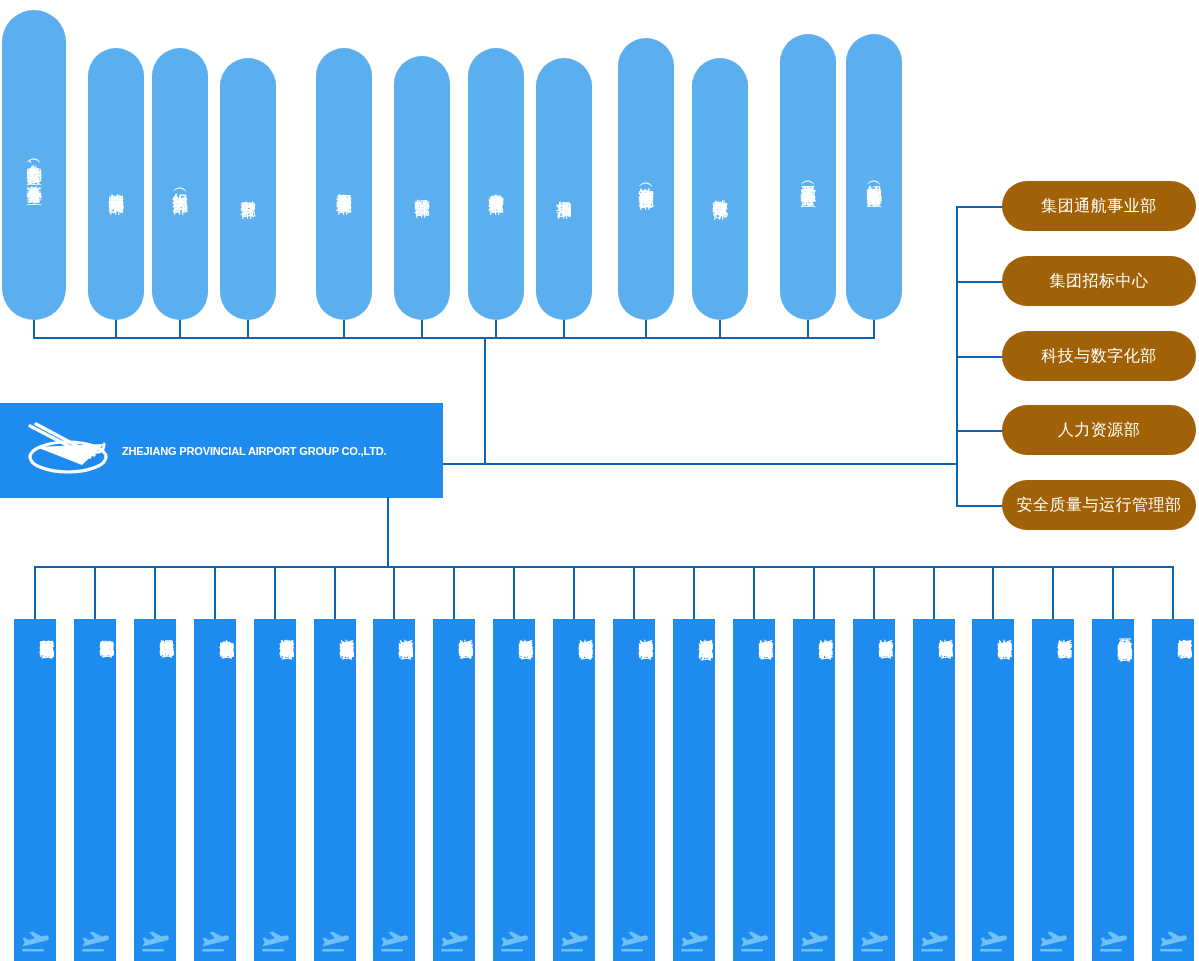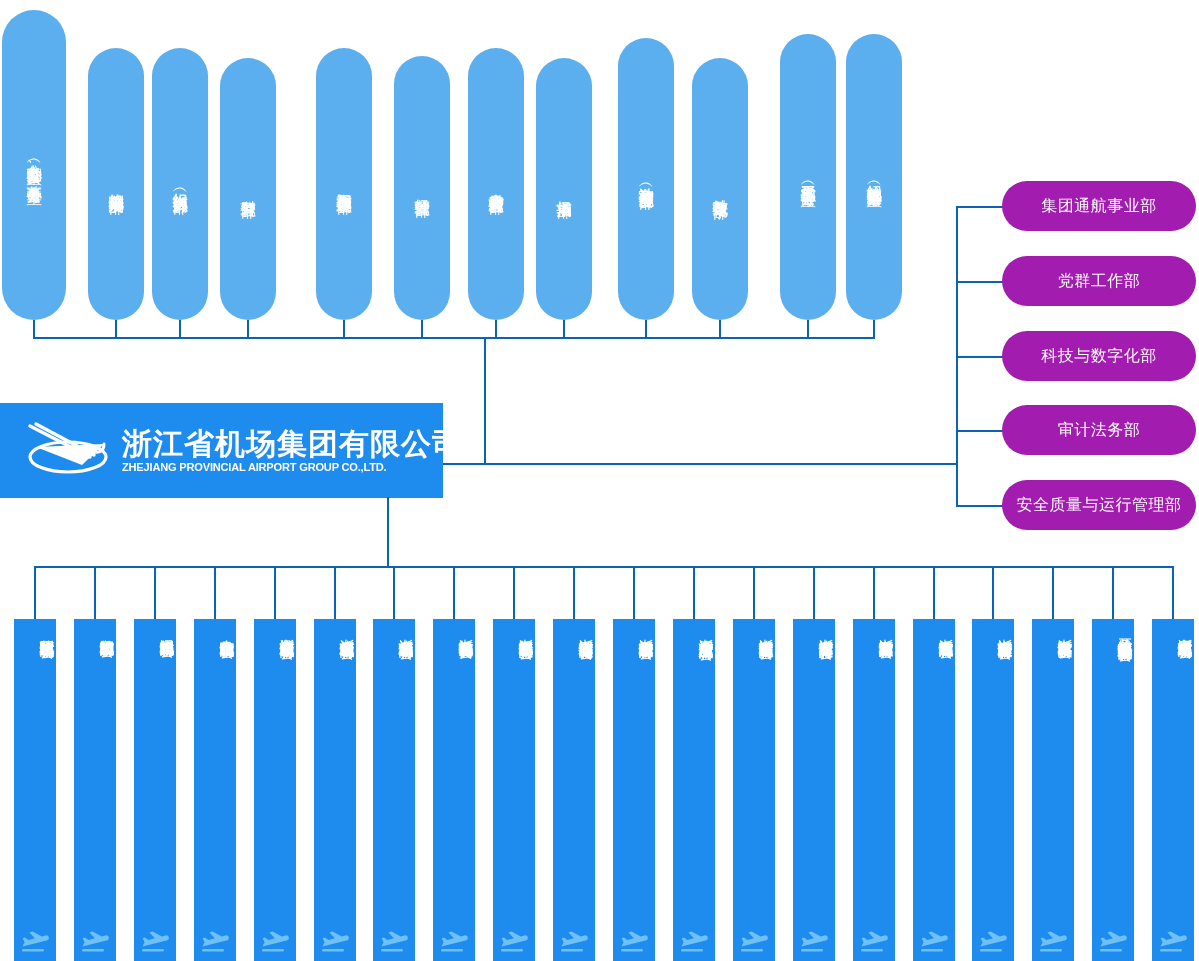--- a/index.html
+++ b/index.html
@@ -43,21 +43,21 @@
     line-height: 1.18;
     letter-spacing: 0.6px;
     white-space: nowrap;
     text-align: center;
     font-weight: 400;
   }
 
   
   .center-pill {
     position: absolute;
-    background: #a21caf;
+    background: #a16207;
     border-radius: 26px;
     color: #ffffff;
     display: flex;
     align-items: center;
     justify-content: center;
     font-size: 16px;
     letter-spacing: 0.5px;
     white-space: nowrap;
   }
 
@@ -192,38 +192,37 @@
 
   <div id="logo-box">
     <svg id="logo-mark" viewBox="0 0 96 60" xmlns="http://www.w3.org/2000/svg">
       <ellipse cx="48" cy="36" rx="38" ry="15" fill="none" stroke="#ffffff" stroke-width="3.2"></ellipse>
       <path d="M 16 26 L 62 44 L 84 23 Z" fill="#ffffff"></path>
       <path d="M 10 5 L 70 36" stroke="#ffffff" stroke-width="3.4" fill="none" stroke-linecap="round"></path>
       <path d="M 16 3 L 74 34" stroke="#ffffff" stroke-width="3.4" fill="none" stroke-linecap="round"></path>
       <path d="M 72 31 q 12 2 12 -8" stroke="#ffffff" stroke-width="3" fill="none" stroke-linecap="round"></path>
     </svg>
     <div id="logo-text-wrap">
-      <div id="logo-cn">浙江省机场集团有限公司</div>
       <div id="logo-en">ZHEJIANG PROVINCIAL AIRPORT GROUP CO.,LTD.</div>
     </div>
   </div>
 
   <div class="line-v" style="left:956px; top:206px; height:299px;"></div>
   <div id="center-stubs">
       <div class="line-h" style="left: 956px; top: 206px; width: 58px;"></div>
       <div class="line-h" style="left: 956px; top: 281px; width: 58px;"></div>
       <div class="line-h" style="left: 956px; top: 356px; width: 58px;"></div>
       <div class="line-h" style="left: 956px; top: 430px; width: 58px;"></div>
       <div class="line-h" style="left: 956px; top: 505px; width: 58px;"></div>
     </div>
   <div id="center-layer">
       <div class="center-pill" style="left: 1002px; top: 181px; width: 194px; height: 50px;">集团通航事业部</div>
-      <div class="center-pill" style="left: 1002px; top: 256px; width: 194px; height: 50px;">党群工作部</div>
+      <div class="center-pill" style="left: 1002px; top: 256px; width: 194px; height: 50px;">集团招标中心</div>
       <div class="center-pill" style="left: 1002px; top: 331px; width: 194px; height: 50px;">科技与数字化部</div>
-      <div class="center-pill" style="left: 1002px; top: 405px; width: 194px; height: 50px;">审计法务部</div>
+      <div class="center-pill" style="left: 1002px; top: 405px; width: 194px; height: 50px;">人力资源部</div>
       <div class="center-pill" style="left: 1002px; top: 480px; width: 194px; height: 50px;">安全质量与运行管理部</div>
     </div>
 
   <div class="line-v" style="left:387px; top:497px; height:70px;"></div>
   <div id="bottom-lines">
       <div class="line-v" style="left: 34px; top: 566px; height: 53px;"></div>
       <div class="line-v" style="left: 94px; top: 566px; height: 53px;"></div>
       <div class="line-v" style="left: 154px; top: 566px; height: 53px;"></div>
       <div class="line-v" style="left: 214px; top: 566px; height: 53px;"></div>
       <div class="line-v" style="left: 274px; top: 566px; height: 53px;"></div>

